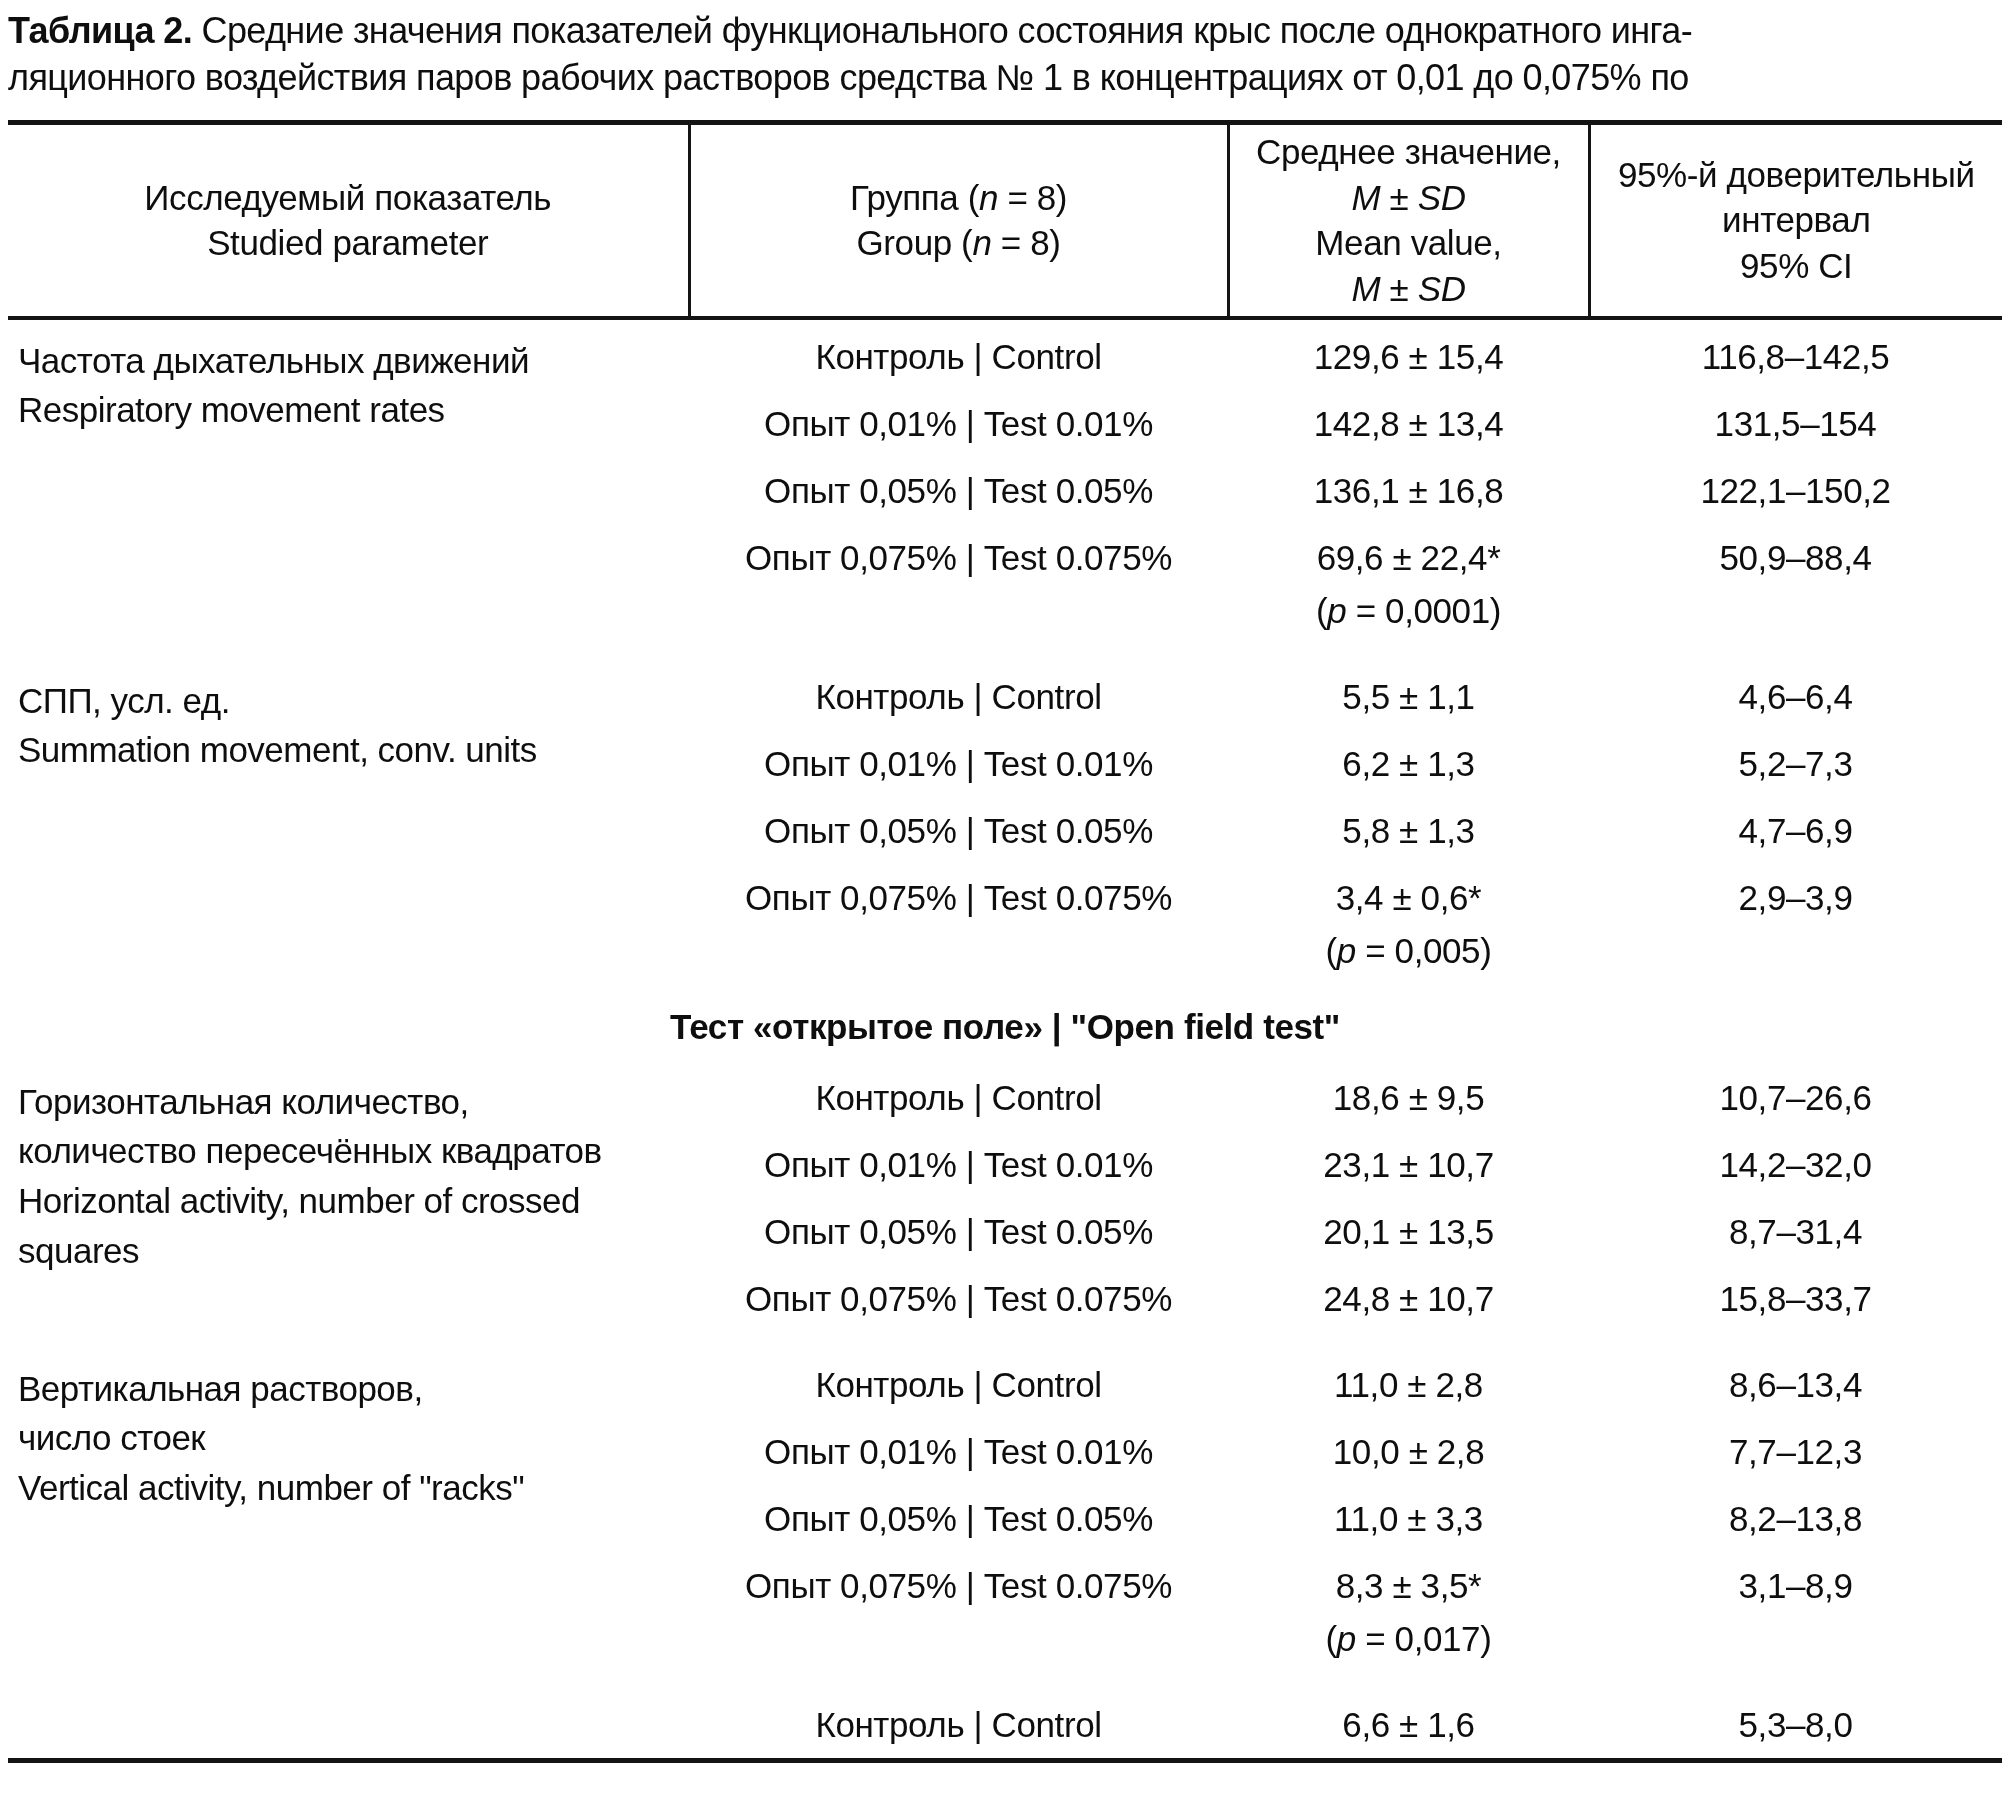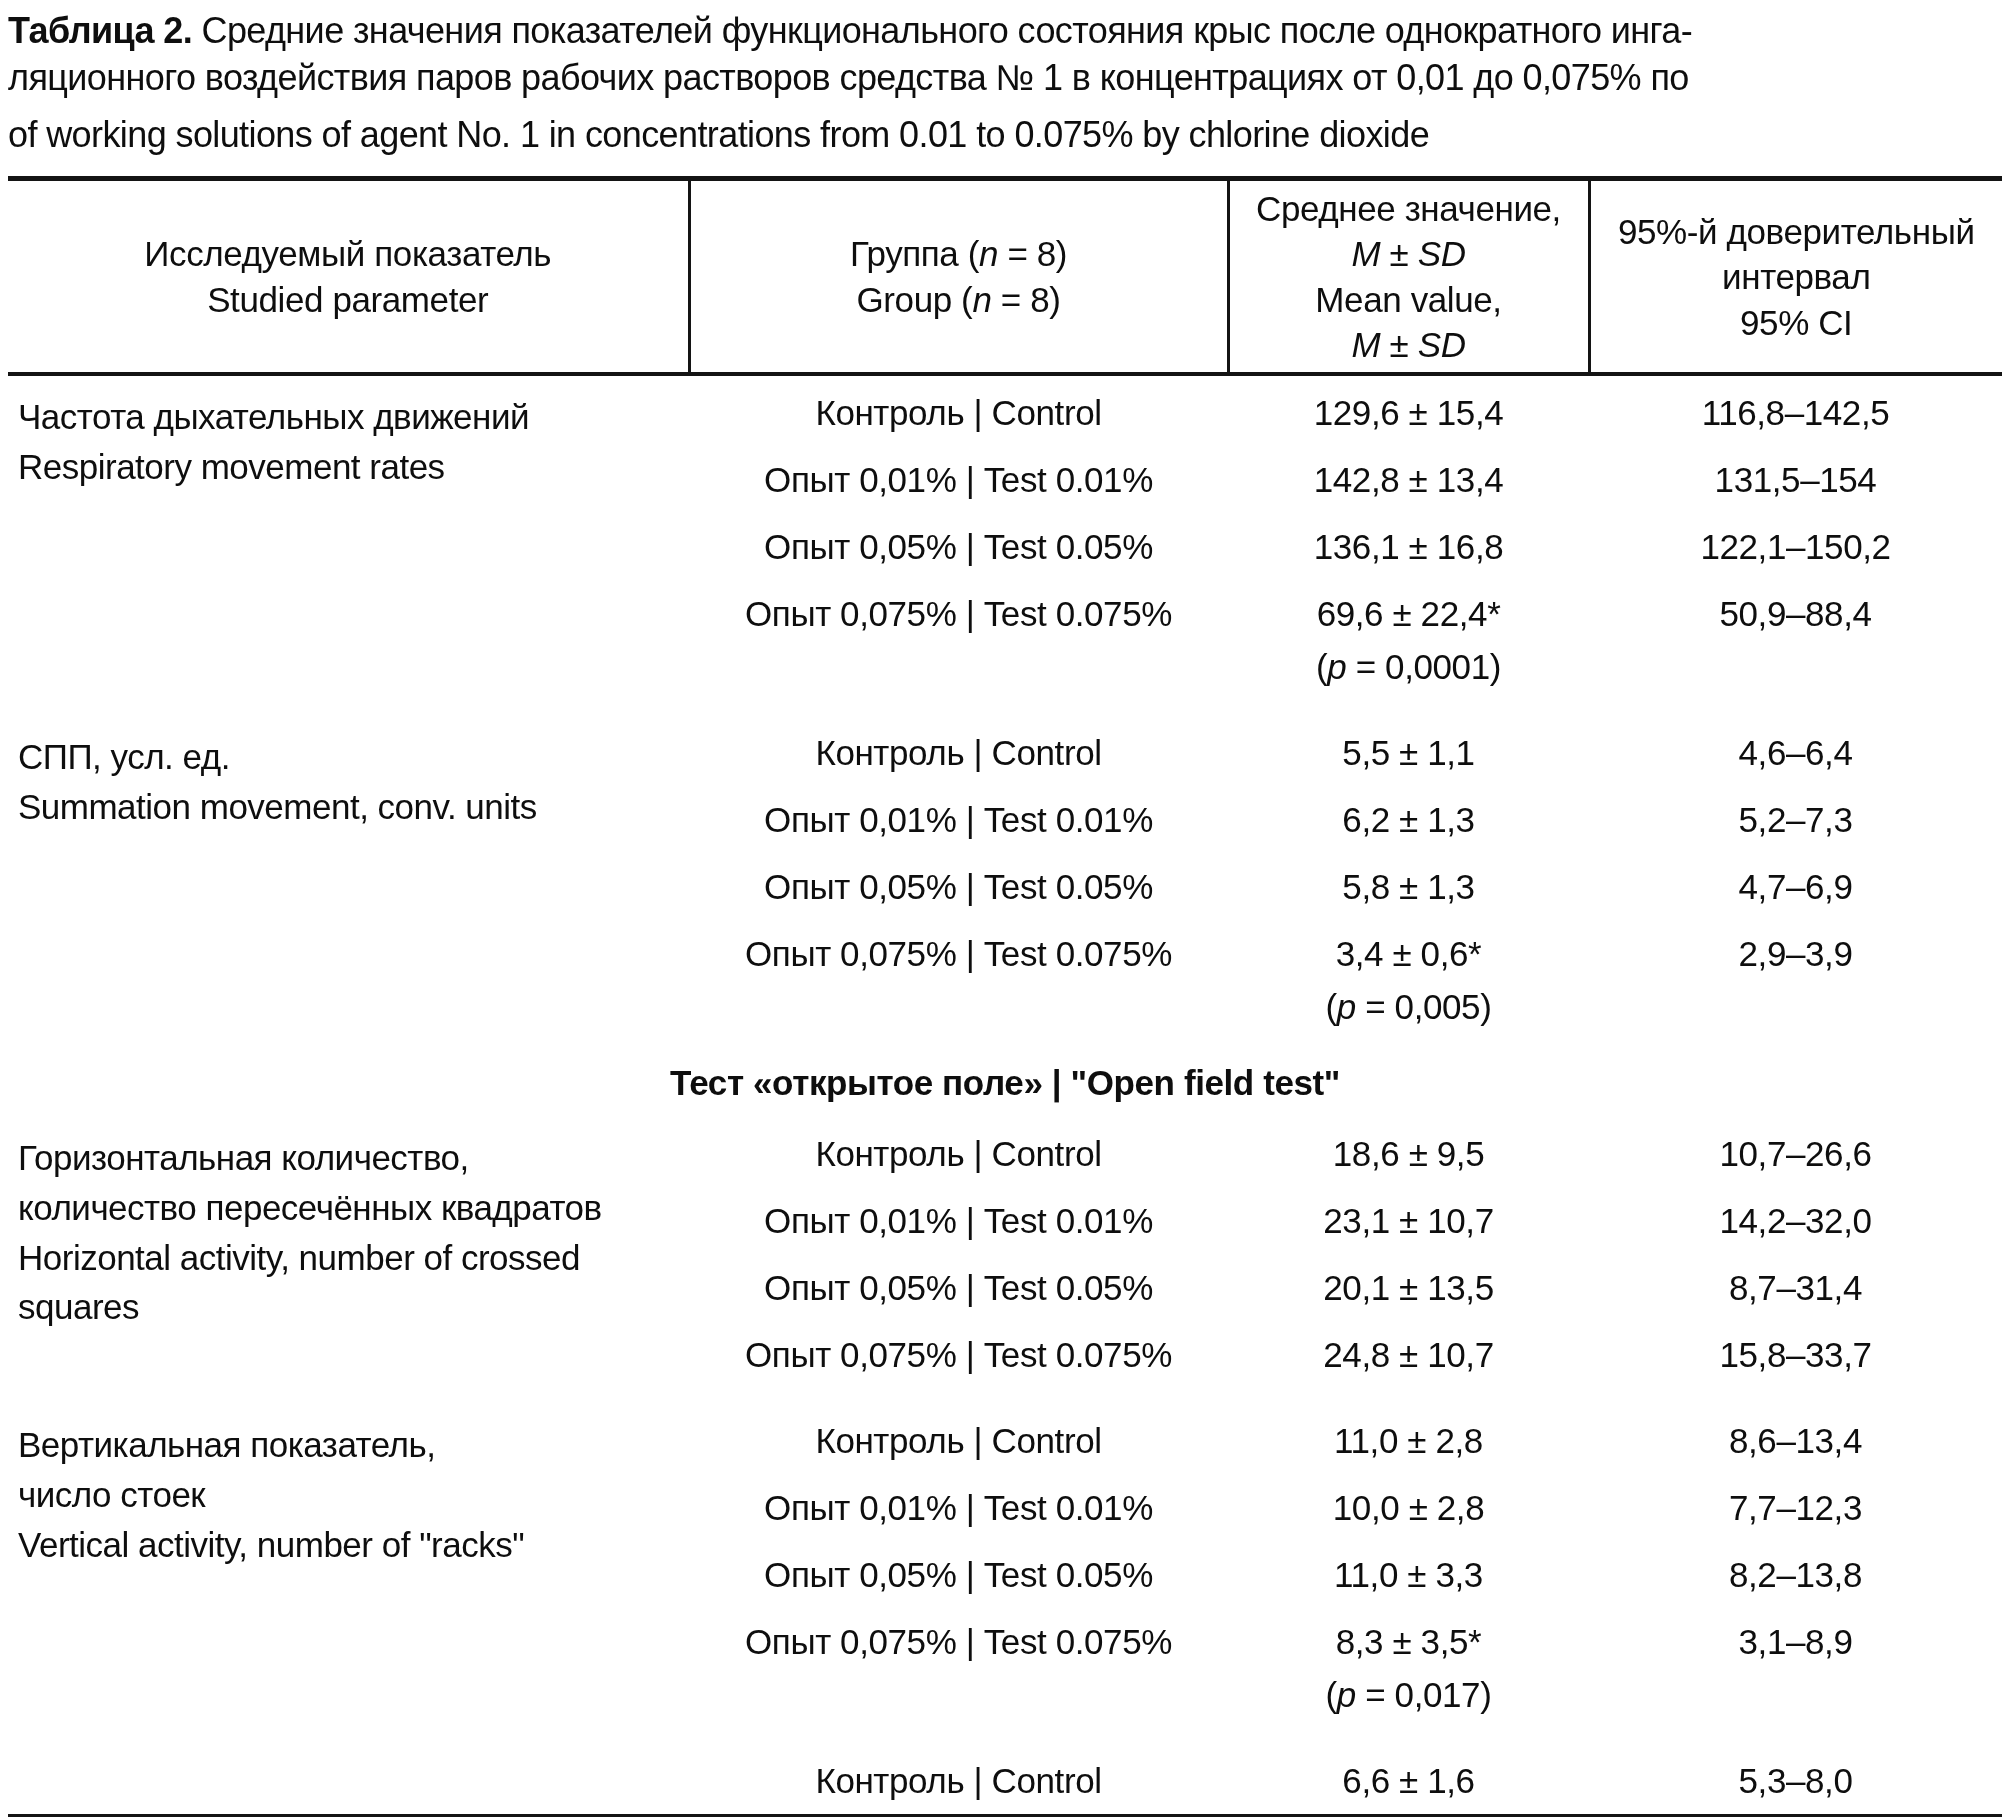--- a/index.html
+++ b/index.html
@@ -81,21 +81,20 @@
 <body>
 
 <div class="page">
 
   <div class="caption caption-ru">
     <div class="caption-line"><span class="b">Таблица 2.</span><span> Средние значения показателей функционального состояния крыс после однократного инга-</span></div>
     <div class="caption-line">ляционного воздействия паров рабочих растворов средства № 1 в концентрациях от 0,01 до 0,075% по</div>
   </div>
 
   <div class="caption caption-en">
-    <div class="caption-line">of working solutions of agent No. 1 in concentrations from 0.01 to 0.075% by chlorine dioxide</div>
   </div>
 
   <table class="data">
     <colgroup>
       <col class="c1">
         <col class="c2">
         <col class="c3">
         <col class="c4">
     </colgroup>
 
@@ -207,21 +206,21 @@
         <td>8,7–31,4</td>
       </tr>
       <tr>
         <td>Опыт 0,075% | Test 0.075%</td>
         <td>24,8 ± 10,7</td>
         <td>15,8–33,7</td>
       </tr>
 
       <tr class="gstart">
         <td class="param" rowspan="4">
-          <div>Вертикальная показатель,</div>
+          <div>Вертикальная растворов,</div>
           <div>число стоек</div>
           <div>Vertical activity, number of "racks"</div>
         </td>
         <td>Контроль | Control</td>
         <td>11,0 ± 2,8</td>
         <td>8,6–13,4</td>
       </tr>
       <tr>
         <td>Опыт 0,01% | Test 0.01%</td>
         <td>10,0 ± 2,8</td>

